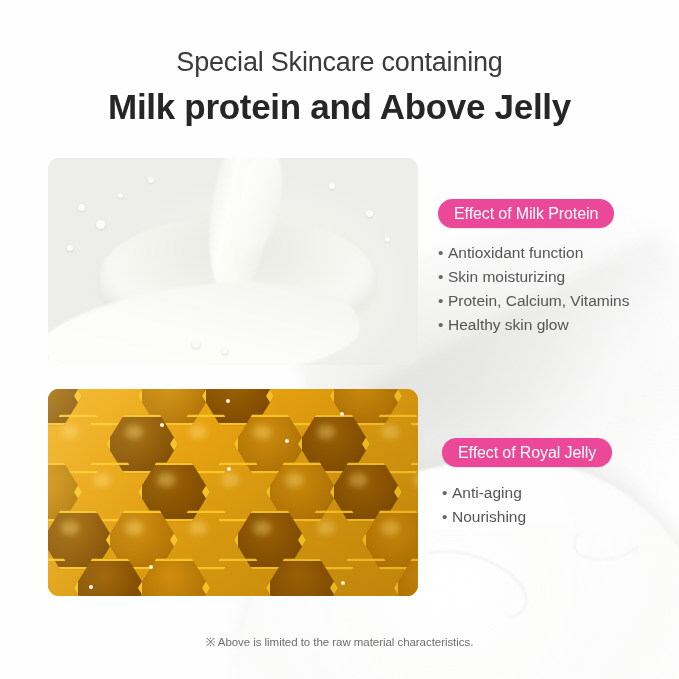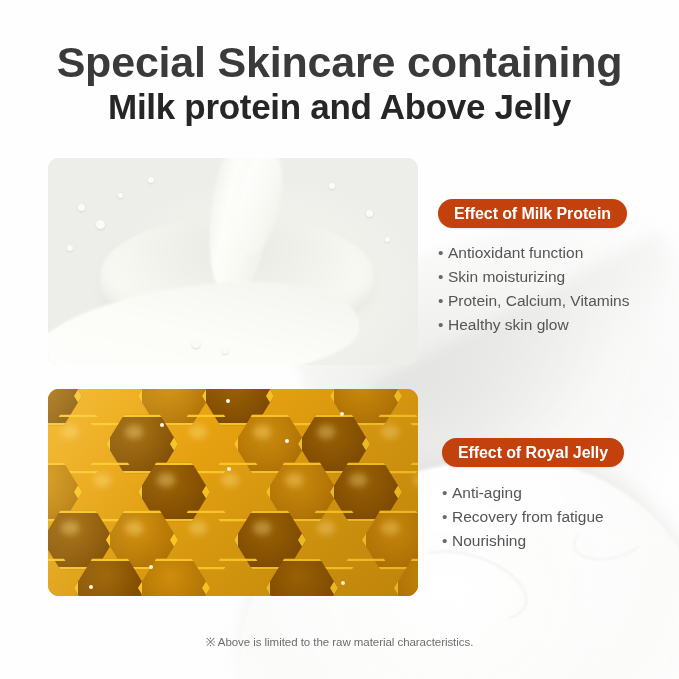--- a/index.html
+++ b/index.html
@@ -55,21 +55,21 @@
     border-radius:50%;
     border:1px solid rgba(228,228,226,.75);
     border-top-color:transparent;border-right-color:transparent;
     transform:rotate(-10deg);
     filter:blur(1px);
   }
 
   
   .heading{position:absolute;left:0;right:0;top:40px;text-align:center;}
   .line1{
-    font-size:43px;font-weight:700;color:#3a3a3a;letter-spacing:-.2px;
+    font-size:27px;font-weight:400;color:#3a3a3a;letter-spacing:-.2px;
     line-height:44px;white-space:nowrap;
   }
   .line2{
     font-size:35px;font-weight:700;color:#262626;letter-spacing:-.3px;
     line-height:44px;white-space:nowrap;margin-top:1px;
   }
 
   
   .card{
     position:absolute;border-radius:11px;overflow:hidden;
@@ -143,23 +143,23 @@
     pointer-events:none;
   }
   .hc-dot{position:absolute;width:4px;height:4px;border-radius:50%;background:#fffbe8;filter:blur(.3px);}
 
   
   .badge{
     position:absolute;
     display:inline-flex;align-items:center;
     height:29px;padding:0 16px;
     border-radius:15px;
-    background:#c2410c;
+    background:#ec4899;
     color:#ffffff;
-    font-size:16px;font-weight:700;letter-spacing:-.1px;
+    font-size:16px;font-weight:400;letter-spacing:-.1px;
     white-space:nowrap;
     box-shadow:0 1px 2px rgba(0,0,0,.10);
   }
   .badge-milk{left:438px;top:199px;}
   .badge-royal{left:442px;top:438px;text-align:center;}
 
   .bullets{position:absolute;}
   .bullets-milk{left:438px;top:241px;}
   .bullets-royal{left:442px;top:481px;}
   .bullet{
@@ -302,19 +302,18 @@
   <div class="bullets bullets-milk">
     <div class="bullet"><span class="dot">•</span><span>Antioxidant function</span></div>
     <div class="bullet"><span class="dot">•</span><span>Skin moisturizing</span></div>
     <div class="bullet"><span class="dot">•</span><span>Protein, Calcium, Vitamins</span></div>
     <div class="bullet"><span class="dot">•</span><span>Healthy skin glow</span></div>
   </div>
 
   <div class="badge badge-royal">Effect of Royal Jelly</div>
   <div class="bullets bullets-royal">
     <div class="bullet"><span class="dot">•</span><span>Anti-aging</span></div>
-    <div class="bullet"><span class="dot">•</span><span>Recovery from fatigue</span></div>
     <div class="bullet"><span class="dot">•</span><span>Nourishing</span></div>
   </div>
 
   <div class="note">※ Above is limited to the raw material characteristics.</div>
 
 </div>
 
 </body></html>

